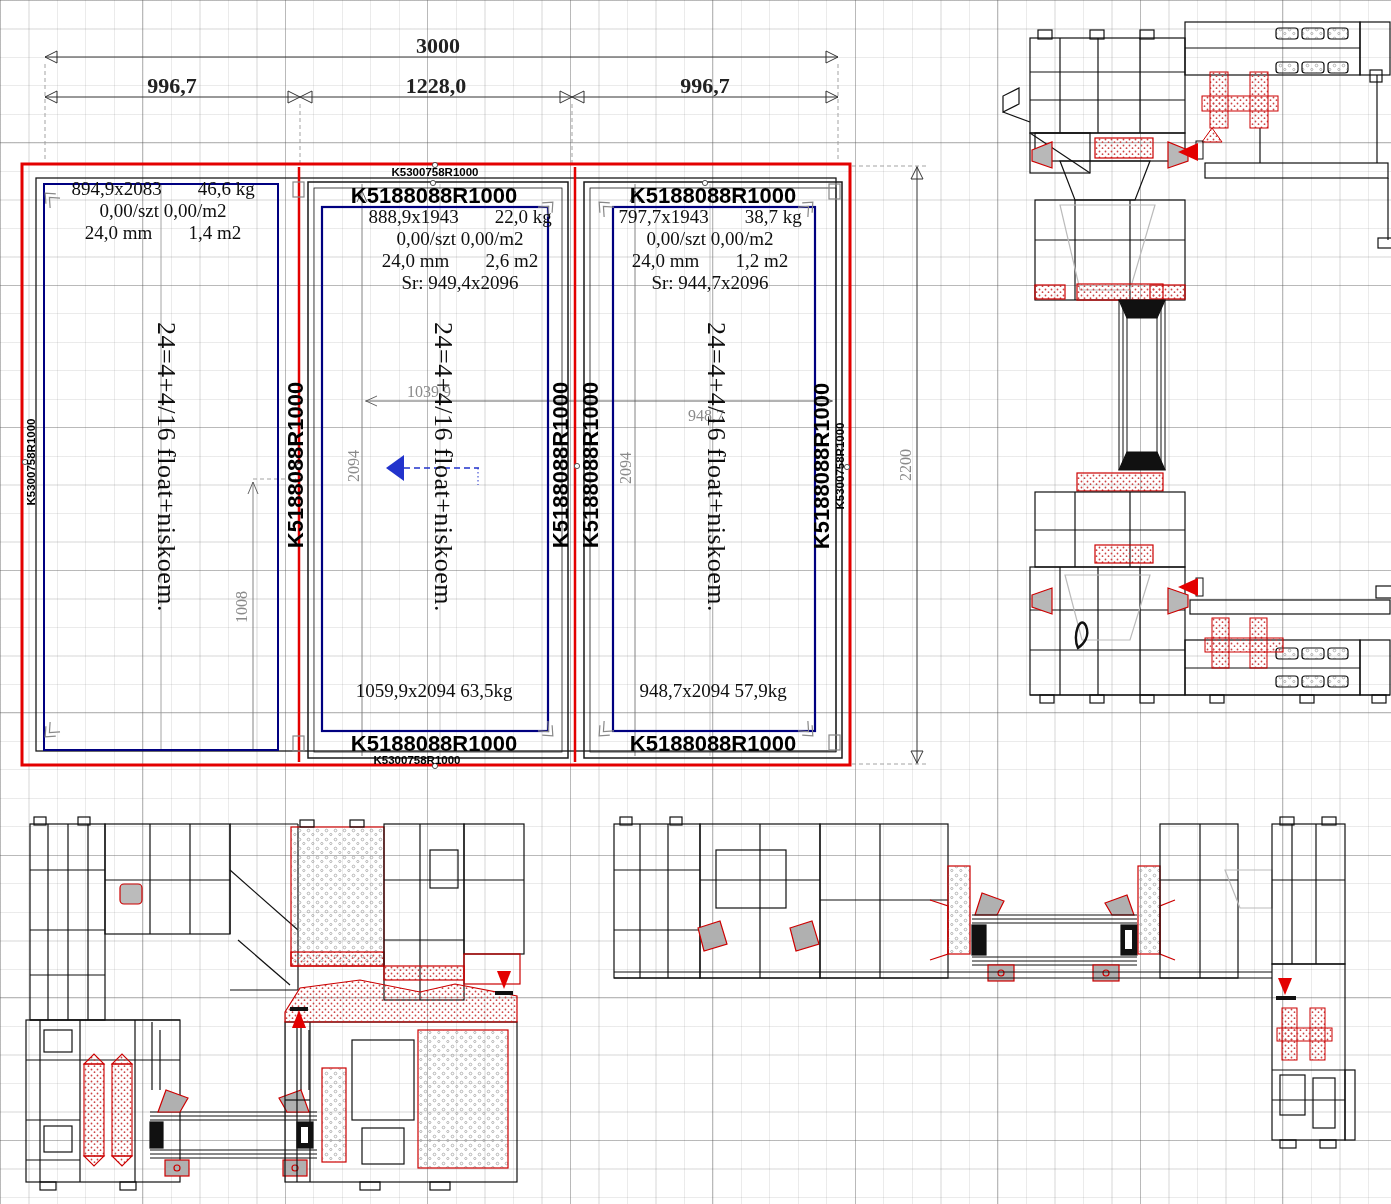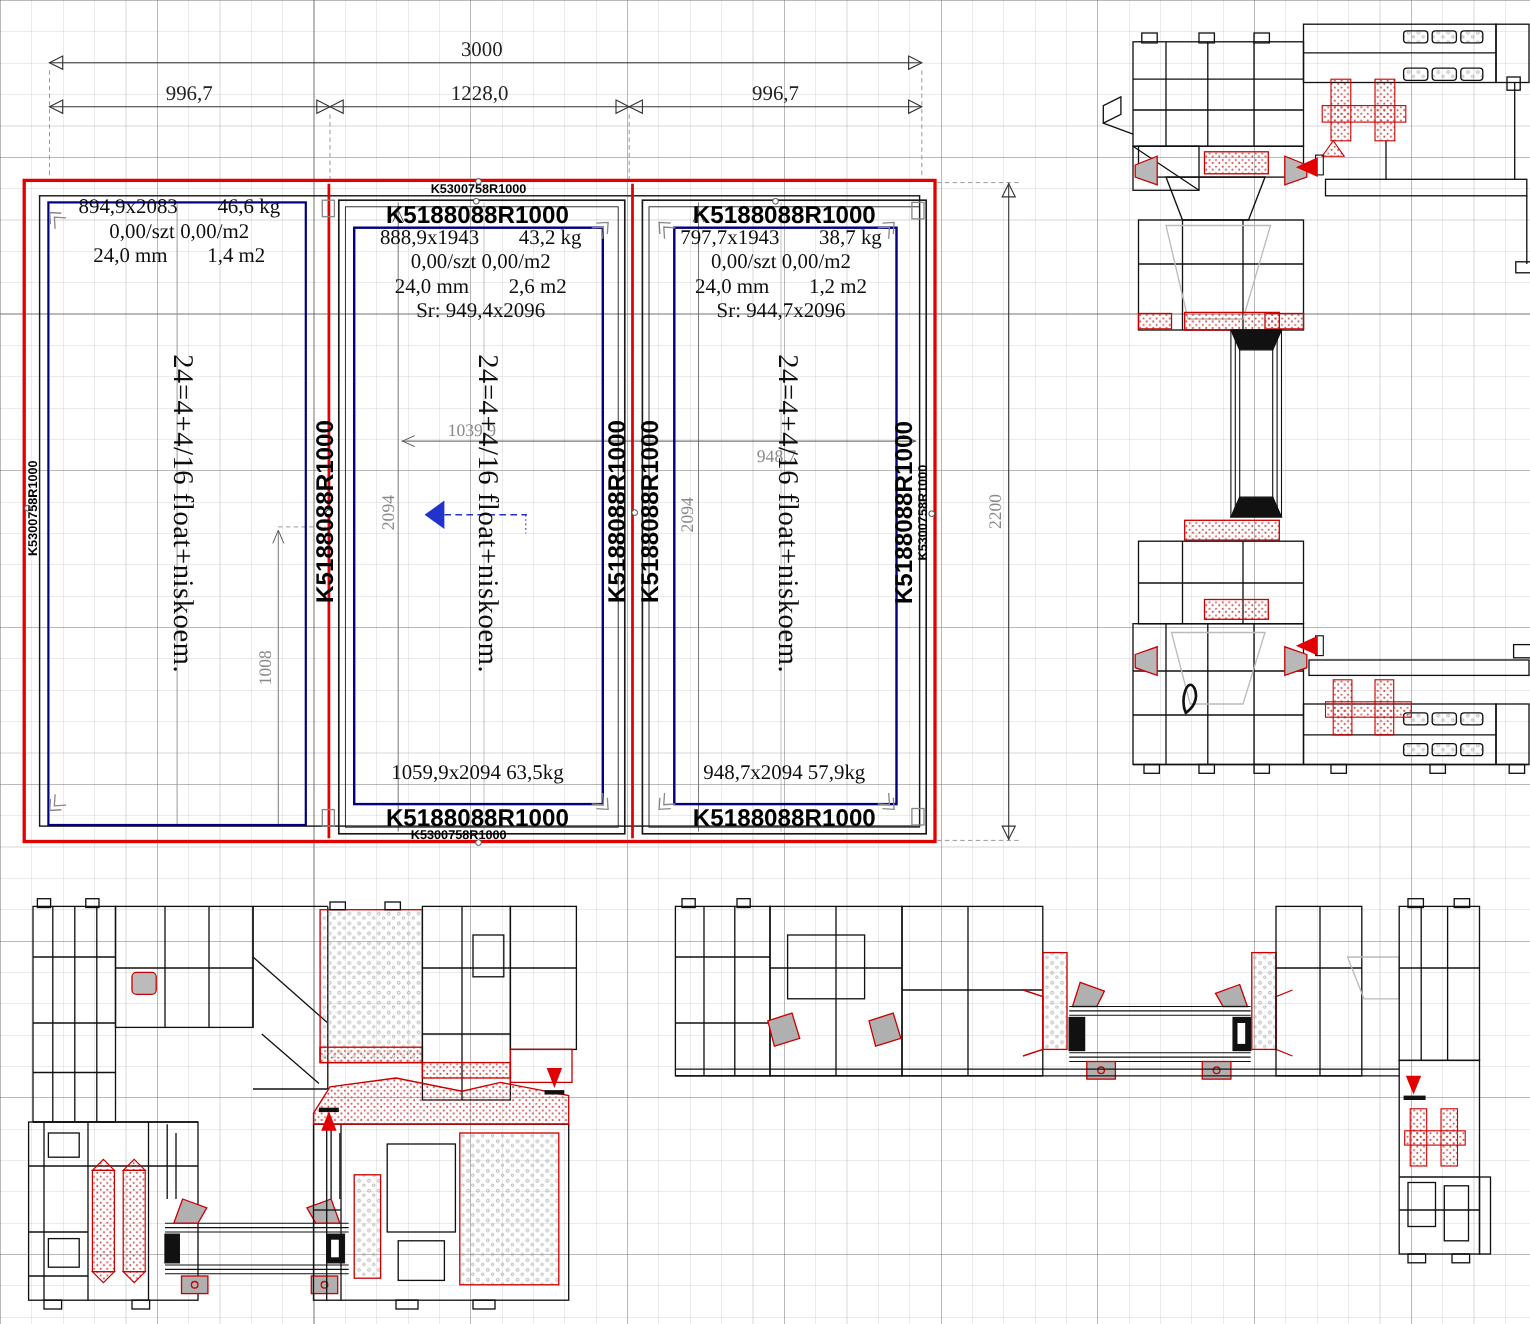--- a/index.html
+++ b/index.html
@@ -9,25 +9,25 @@
       repeating-linear-gradient(to right, rgba(90,90,90,.34) 0 1px, transparent 1px 142.5px),
       repeating-linear-gradient(to bottom, rgba(90,90,90,.34) 0 1px, transparent 1px 142.5px),
       repeating-linear-gradient(to right, rgba(120,120,120,.15) 0 1px, transparent 1px 28.5px),
       repeating-linear-gradient(to bottom, rgba(120,120,120,.15) 0 1px, transparent 1px 28.5px);
     font-family:"Liberation Serif", serif;
   }
   svg{position:absolute;overflow:visible;}
   .t{position:absolute;transform:translate(-50%,-50%);white-space:pre;}
   .vu{transform:translate(-50%,-50%) rotate(-90deg);}
   .vd{transform:translate(-50%,-50%) rotate(90deg);}
-  .dim{font-size:19px;color:#222;}
+  .dim{font-size:22px;color:#222;font-weight:bold;}
   .dimg{font-size:16px;color:#8a8a8a;}
   .code-lg{font-family:"Liberation Sans",sans-serif;font-weight:700;font-size:22px;color:#000;}
   .code-sm{font-family:"Liberation Sans",sans-serif;font-weight:700;font-size:11.5px;color:#000;}
-  .spec{font-size:19px;color:#0e0e0e;margin-top:12px;}
+  .spec{font-size:19px;color:#0e0e0e;}
   .glasstxt{font-size:26px;color:#0e0e0e;letter-spacing:.5px;}
   .specblock{position:absolute;transform:translateX(-50%);text-align:left;font-size:19px;color:#0e0e0e;line-height:22px;}
   .srow{display:flex;justify-content:center;gap:36px;white-space:pre;}
 </style>
 </head>
 <body>
 
 <div id="canvas">
 
   <svg style="left:0;top:0" width="940" height="800" viewBox="0 0 940 800">
@@ -140,22 +140,22 @@
   <div class="t code-lg" style="left:434px;top:196px">K5188088R1000</div>
   <div class="t code-lg" style="left:713px;top:196px">K5188088R1000</div>
   <div class="t code-lg" style="left:434px;top:744px">K5188088R1000</div>
   <div class="t code-lg" style="left:713px;top:744px">K5188088R1000</div>
 
   <div class="specblock" style="left:163px;top:178px;width:230px">
     <div class="srow"><span>894,9x2083</span><span>46,6 kg</span></div>
     <div class="srow"><span>0,00/szt 0,00/m2</span></div>
     <div class="srow"><span>24,0 mm</span><span>1,4 m2</span></div>
   </div>
-  <div class="specblock" style="left:437px;top:206px;width:240px">
-    <div class="srow"><span>888,9x1943</span><span>43,2 kg</span></div>
+  <div class="specblock" style="left:460px;top:206px;width:240px">
+    <div class="srow"><span>888,9x1943</span><span>22,0 kg</span></div>
     <div class="srow"><span>0,00/szt 0,00/m2</span></div>
     <div class="srow"><span>24,0 mm</span><span>2,6 m2</span></div>
     <div class="srow"><span>Sr: 949,4x2096</span></div>
   </div>
   <div class="specblock" style="left:710px;top:206px;width:240px">
     <div class="srow"><span>797,7x1943</span><span>38,7 kg</span></div>
     <div class="srow"><span>0,00/szt 0,00/m2</span></div>
     <div class="srow"><span>24,0 mm</span><span>1,2 m2</span></div>
     <div class="srow"><span>Sr: 944,7x2096</span></div>
   </div>

